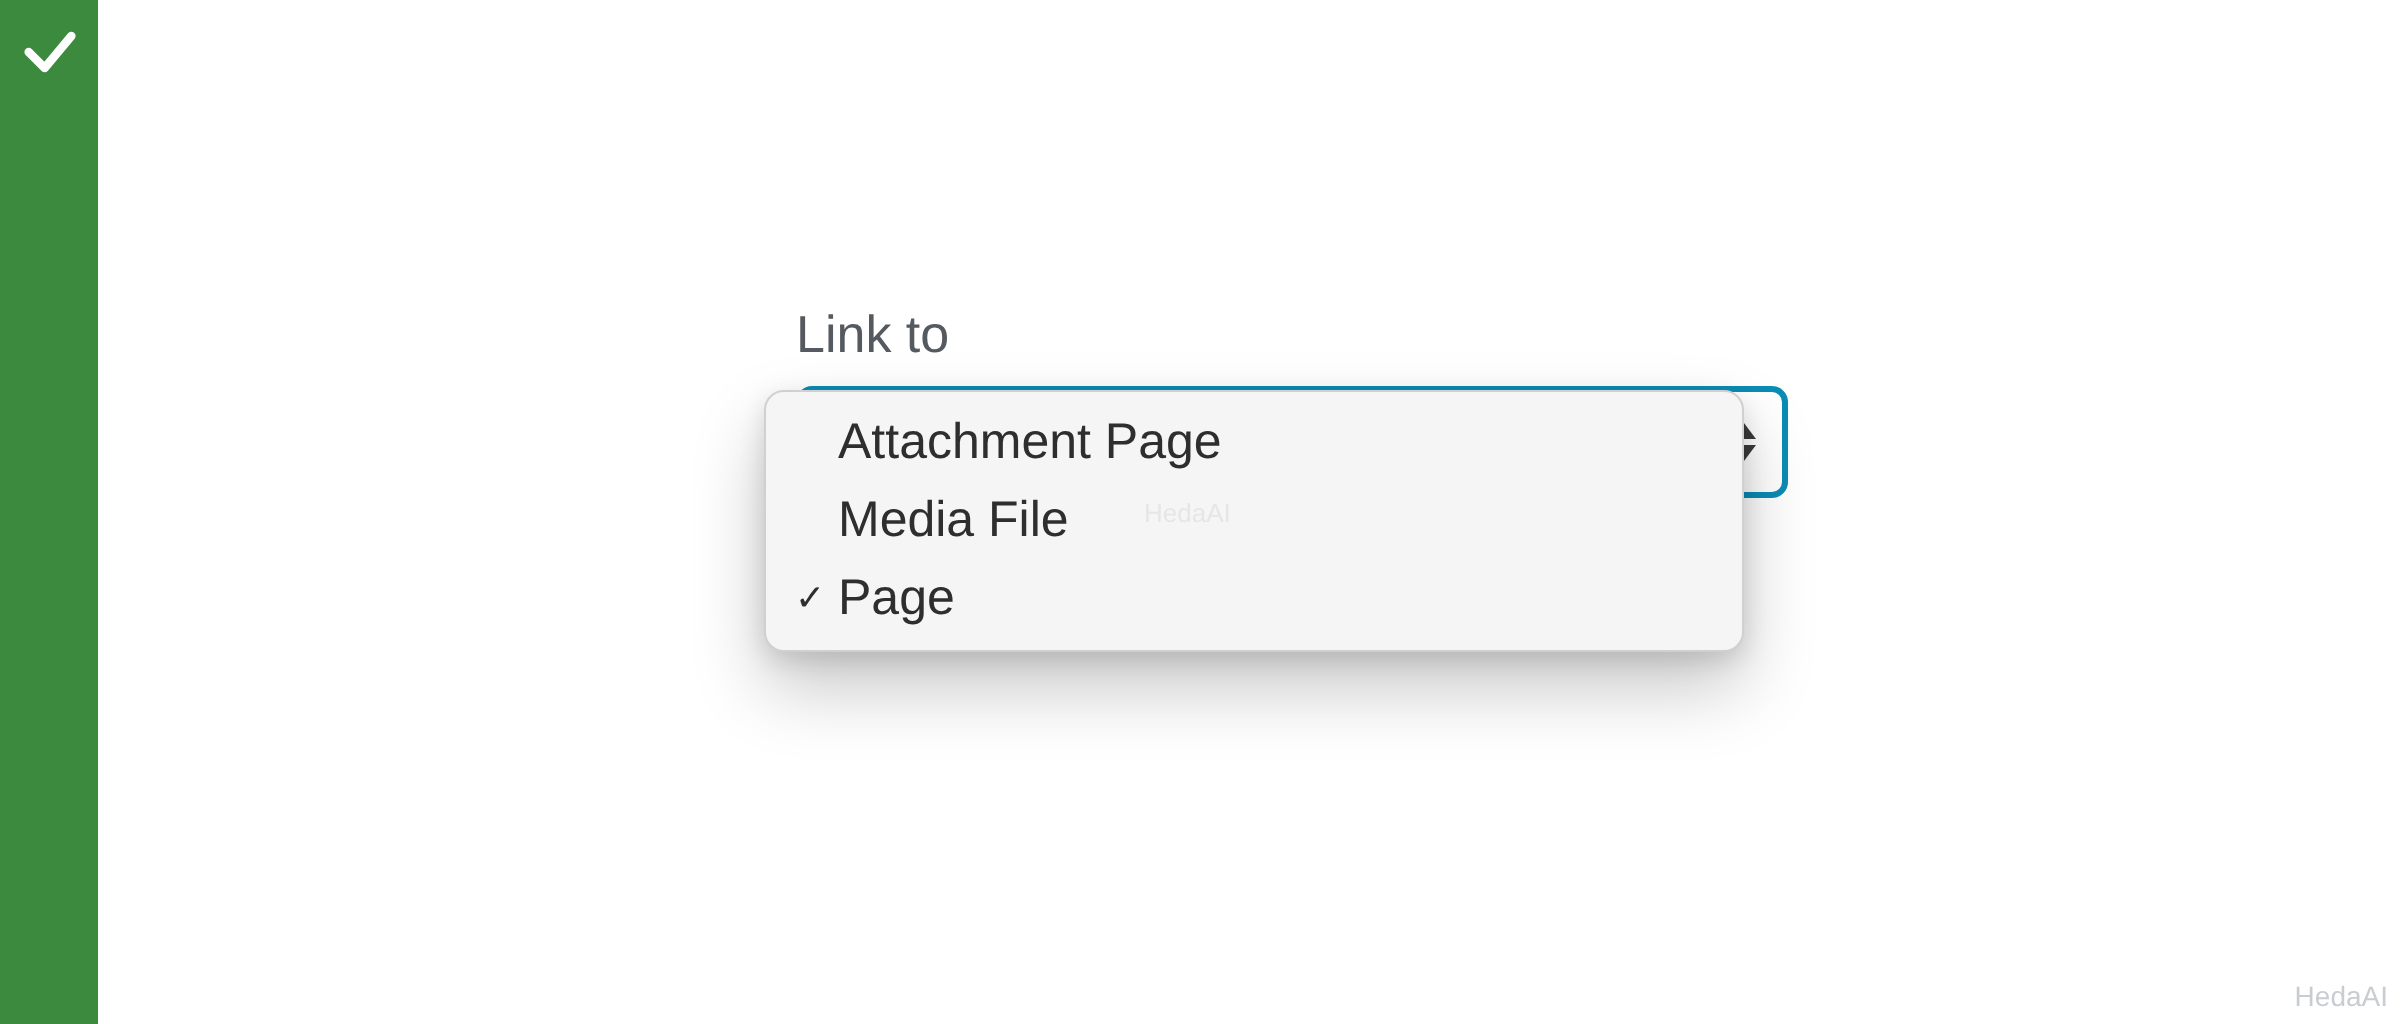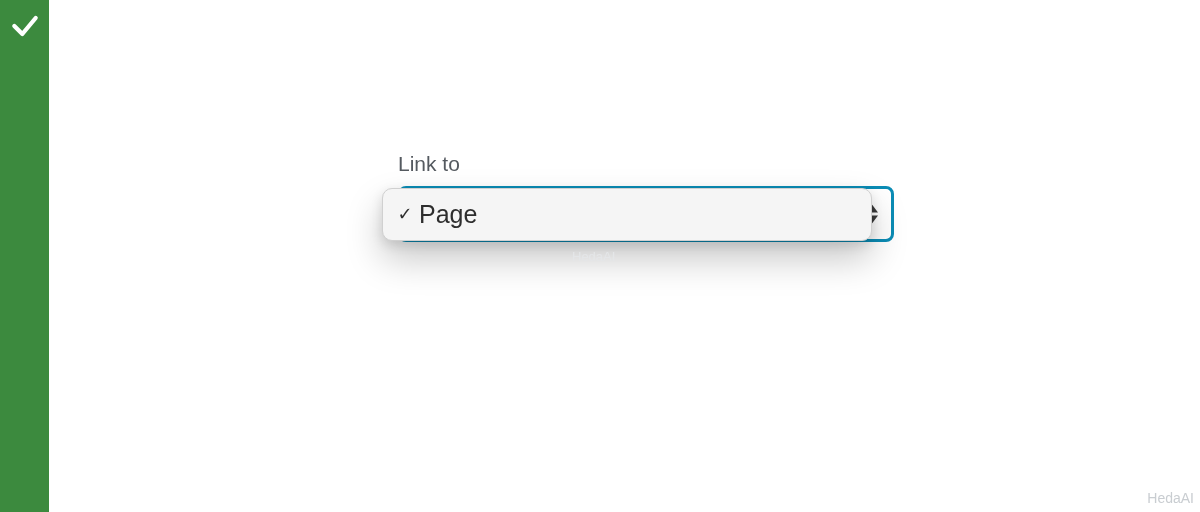--- a/index.html
+++ b/index.html
@@ -29,21 +29,21 @@
       width: 32px;
       height: 32px;
     }
     .content {
       position: absolute;
       left: 398px;
       top: 152px;
       width: 496px;
     }
     .field-label {
-      font-size: 21px;
+      font-size: 26px;
       color: #555a60;
       margin-bottom: 10px;
       font-weight: 400;
     }
     .select-wrapper {
       position: relative;
       width: 496px;
       height: 56px;
     }
     .select-box {
@@ -134,20 +134,28 @@
             <polygon points="7,0 13,8 1,8" fill="#3a3a3a"></polygon>
           </svg>
         <svg viewBox="0 0 14 9">
             <polygon points="1,1 13,1 7,9" fill="#3a3a3a"></polygon>
           </svg>
       </span>
     </div>
 
     <div class="dropdown">
       <div class="dropdown-item">
+        <span class="check-slot"></span>
+        <span>Attachment Page</span>
+      </div>
+      <div class="dropdown-item">
+        <span class="check-slot"></span>
+        <span>Media File</span>
+      </div>
+      <div class="dropdown-item">
         <span class="check-slot">✓</span>
         <span>Page</span>
       </div>
     </div>
   </div>
 </div>
 
 <div class="watermark-mid">HedaAI</div>
 <div class="watermark-bottom">HedaAI</div>
 

